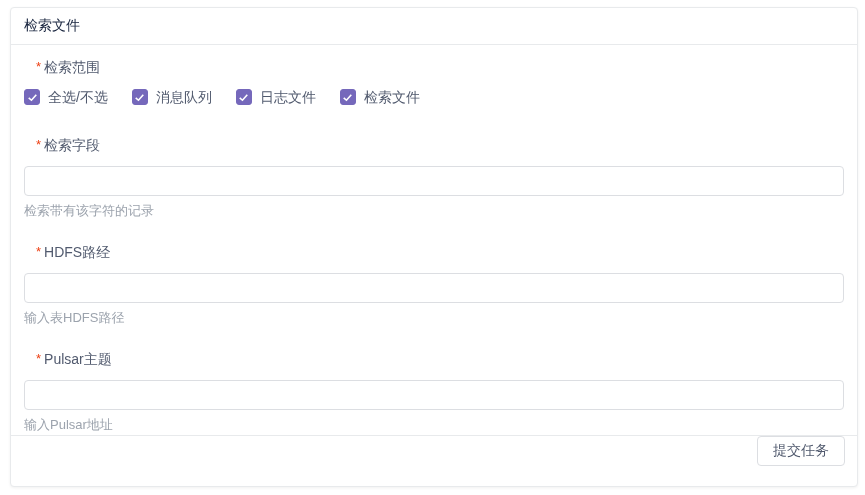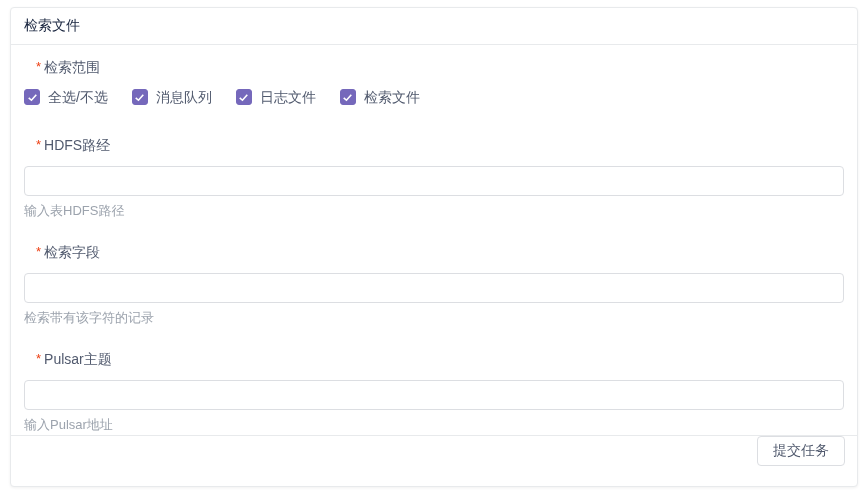--- a/index.html
+++ b/index.html
@@ -162,29 +162,29 @@
               <svg width="11" height="11" viewBox="0 0 16 16">
                 <polyline points="2.5,8.5 6.5,12 13.5,4" stroke="#ffffff" stroke-width="2.3" fill="none"></polyline>
               </svg>
             </span>
           <span class="checkbox-label">检索文件</span>
         </div>
       </div>
     </div>
 
     <div class="form-item">
+      <div class="form-label"><span class="req">*</span><span>检索字段</span></div>
+      <input class="text-input" type="text" value="" style="">
+      <div class="helper">检索带有该字符的记录</div>
+    </div>
+
+    <div class="form-item">
       <div class="form-label"><span class="req">*</span><span>HDFS路经</span></div>
       <input class="text-input" type="text" value="" style="">
       <div class="helper">输入表HDFS路径</div>
-    </div>
-
-    <div class="form-item">
-      <div class="form-label"><span class="req">*</span><span>检索字段</span></div>
-      <input class="text-input" type="text" value="" style="">
-      <div class="helper">检索带有该字符的记录</div>
     </div>
 
     <div class="pulsar-row">
       <div class="col-address">
         <div class="form-label"><span class="req">*</span><span>Pulsar主题</span></div>
         <input class="text-input" type="text" value="" style="">
         <div class="helper">输入Pulsar地址</div>
       </div>
     </div>
 

